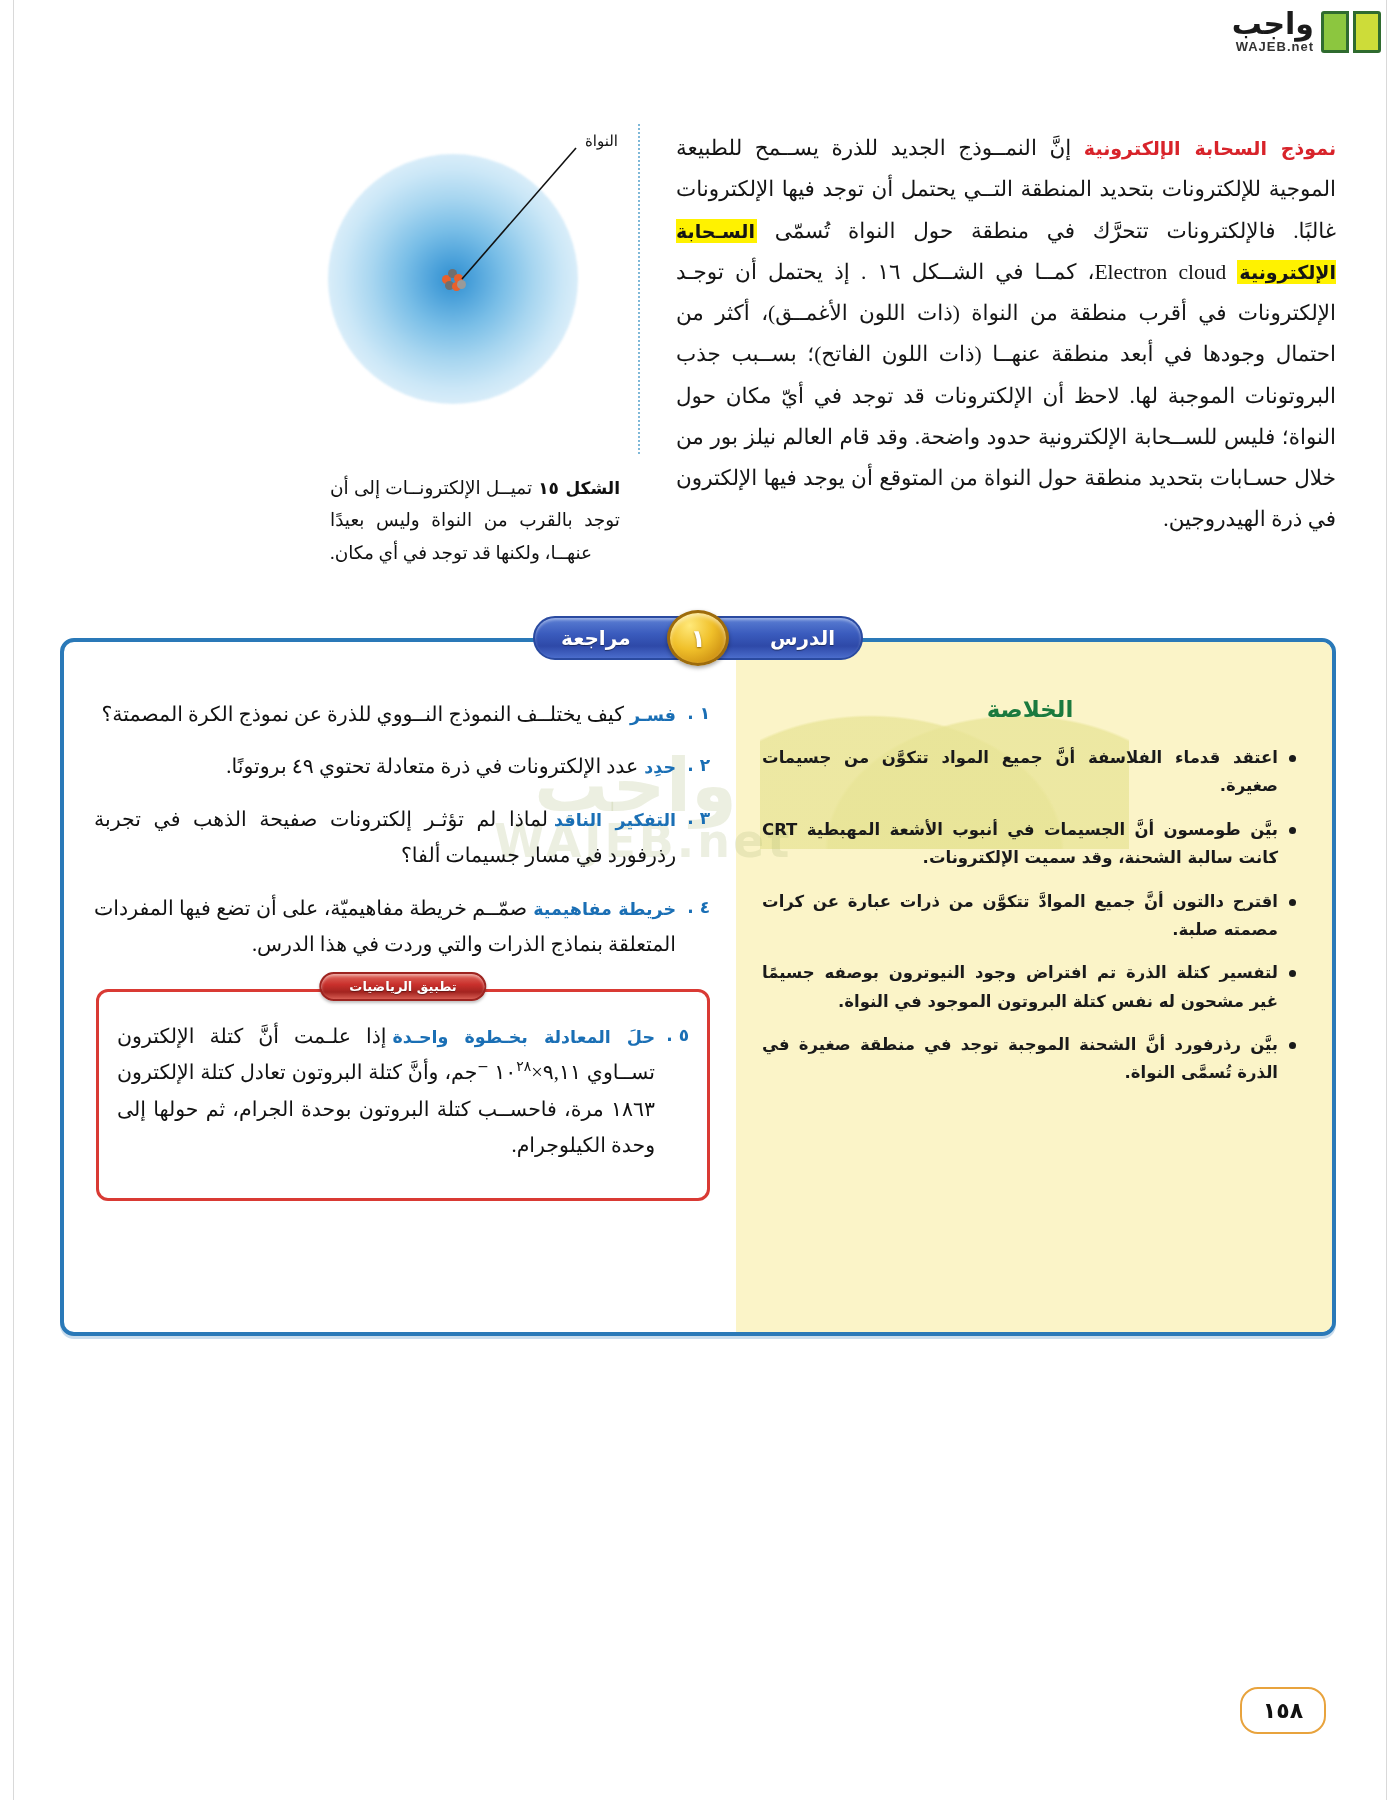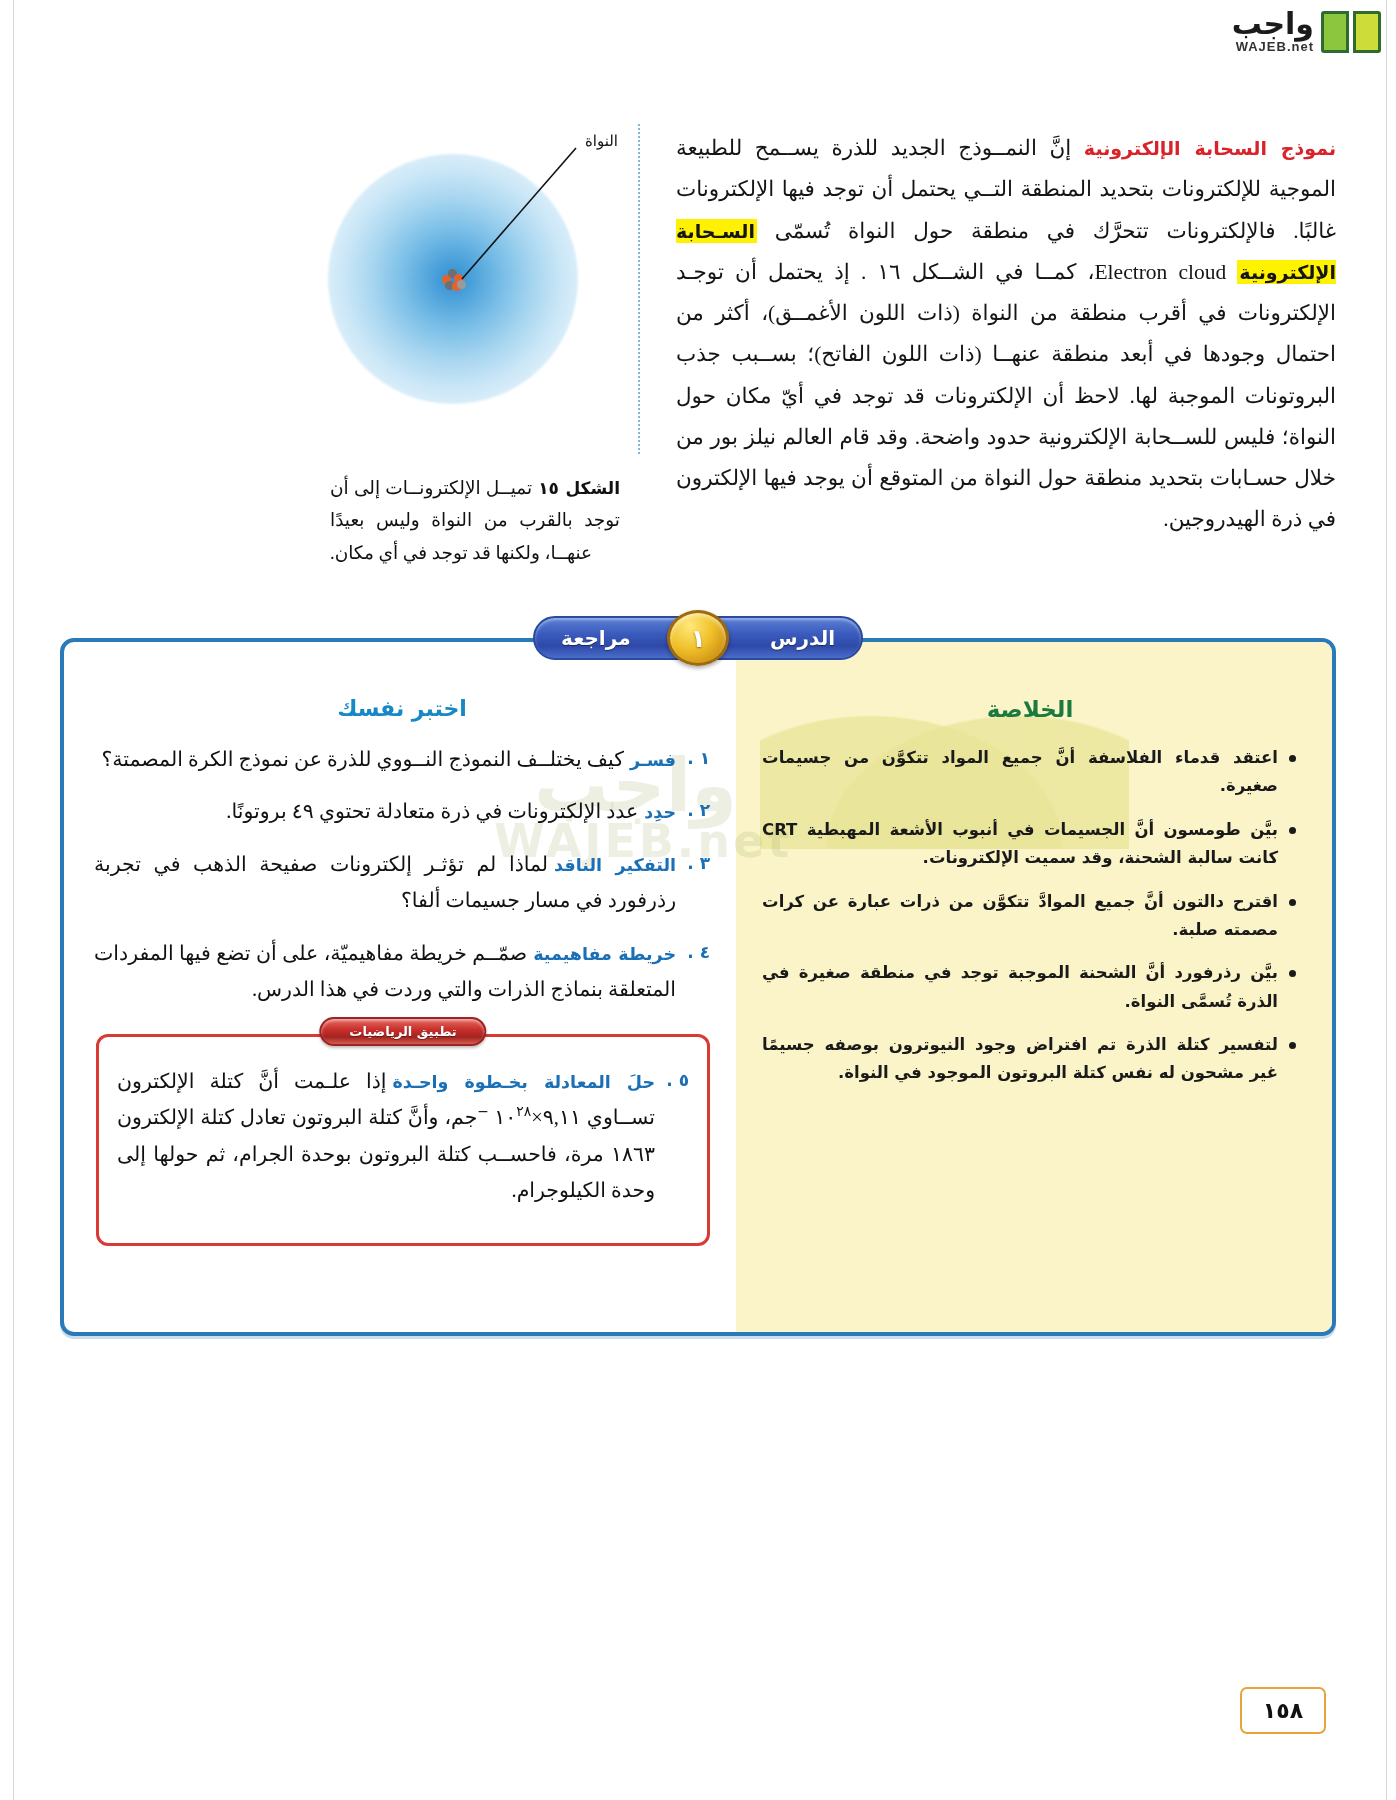--- a/index.html
+++ b/index.html
@@ -466,21 +466,21 @@
     color: #6f8f8c;
     margin-top: 2px;
   }
   .page-num {
     position: absolute;
     right: 10px;
     bottom: 8px;
     min-width: 86px;
     padding: 9px 16px;
     border: 2px solid #e8a33d;
-    border-radius: 7px;
+    border-radius: 18px;
     text-align: center;
     font-family: "DejaVu Sans", sans-serif;
     font-size: 22px;
     font-weight: bold;
     color: #111;
     background: #fff;
   }
 
   
   .wm {
@@ -557,27 +557,26 @@
       <div class="wm wm-2">WAJEB.net</div>
 
       <div class="panels">
 
         <div class="panel-summary">
           <div class="h-summary">الخلاصة</div>
           <ul class="sum-list">
             <li>اعتقد قدماء الفلاسفة أنَّ جميع المواد تتكوَّن من جسيمات صغيرة.</li>
             <li>بيَّن طومسون أنَّ الجسيمات في أنبوب الأشعة المهبطية CRT كانت سالبة الشحنة، وقد سميت الإلكترونات.</li>
             <li>اقترح دالتون أنَّ جميع الموادَّ تتكوَّن من ذرات عبارة عن كرات مصمته صلبة.</li>
+            <li>لتفسير كتلة الذرة تم افتراض وجود النيوترون بوصفه جسيمًا غير مشحون له نفس كتلة البروتون الموجود في النواة.</li>
             <li>بيَّن رذرفورد أنَّ الشحنة الموجبة توجد في منطقة صغيرة في الذرة تُسمَّى النواة.</li>
-            <li>لتفسير كتلة الذرة تم افتراض وجود النيوترون بوصفه جسيمًا غير مشحون له نفس كتلة البروتون الموجود في النواة.</li>
           </ul>
         </div>
 
         <div class="panel-quiz">
-          <div class="h-quiz">اختبر نفسك</div>
 
           <ol class="quiz-list">
             <li>
               <span class="num">١ .</span>
               <span class="q-lead">فسـر</span><span>كيف يختلــف النموذج النــووي للذرة عن نموذج الكرة المصمتة؟</span>
             </li>
             <li>
               <span class="num">٢ .</span>
               <span class="q-lead">حدِد</span><span>عدد الإلكترونات في ذرة متعادلة تحتوي ٤٩ بروتونًا.</span>
             </li>

